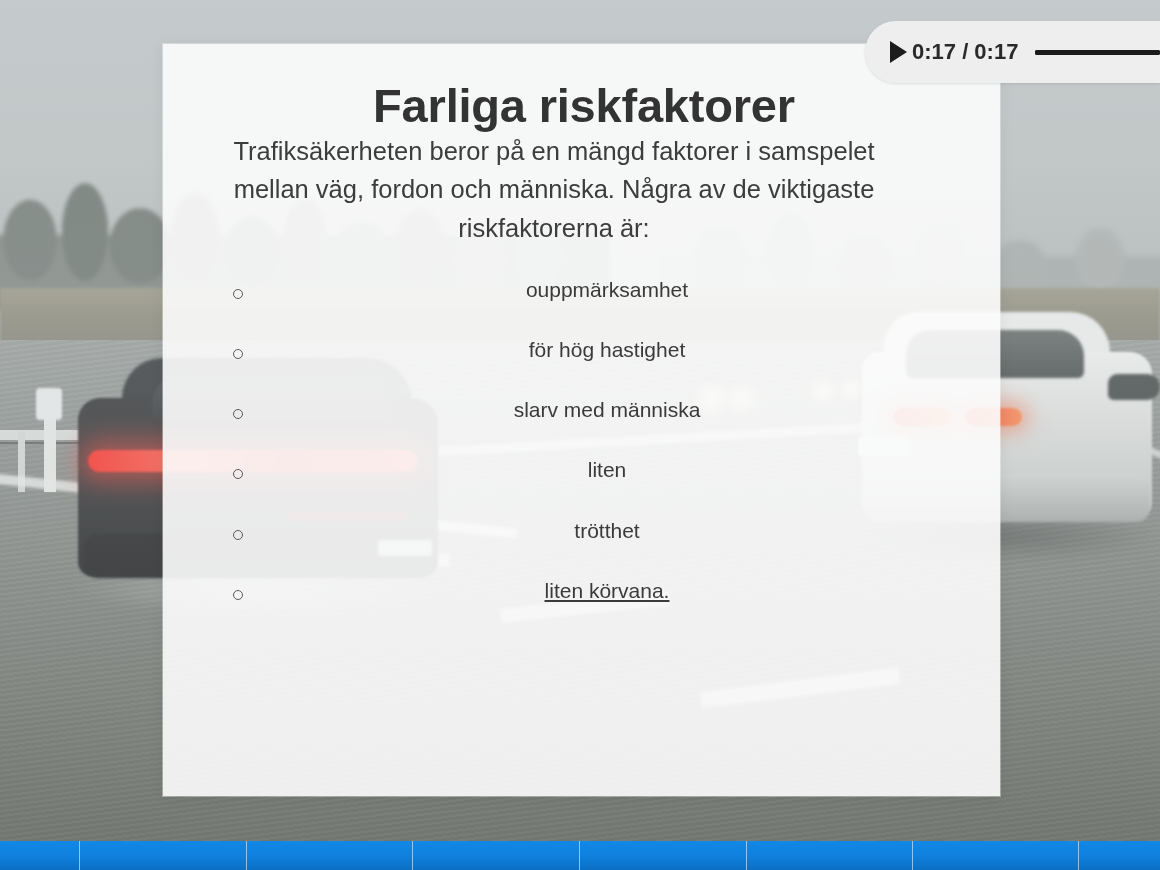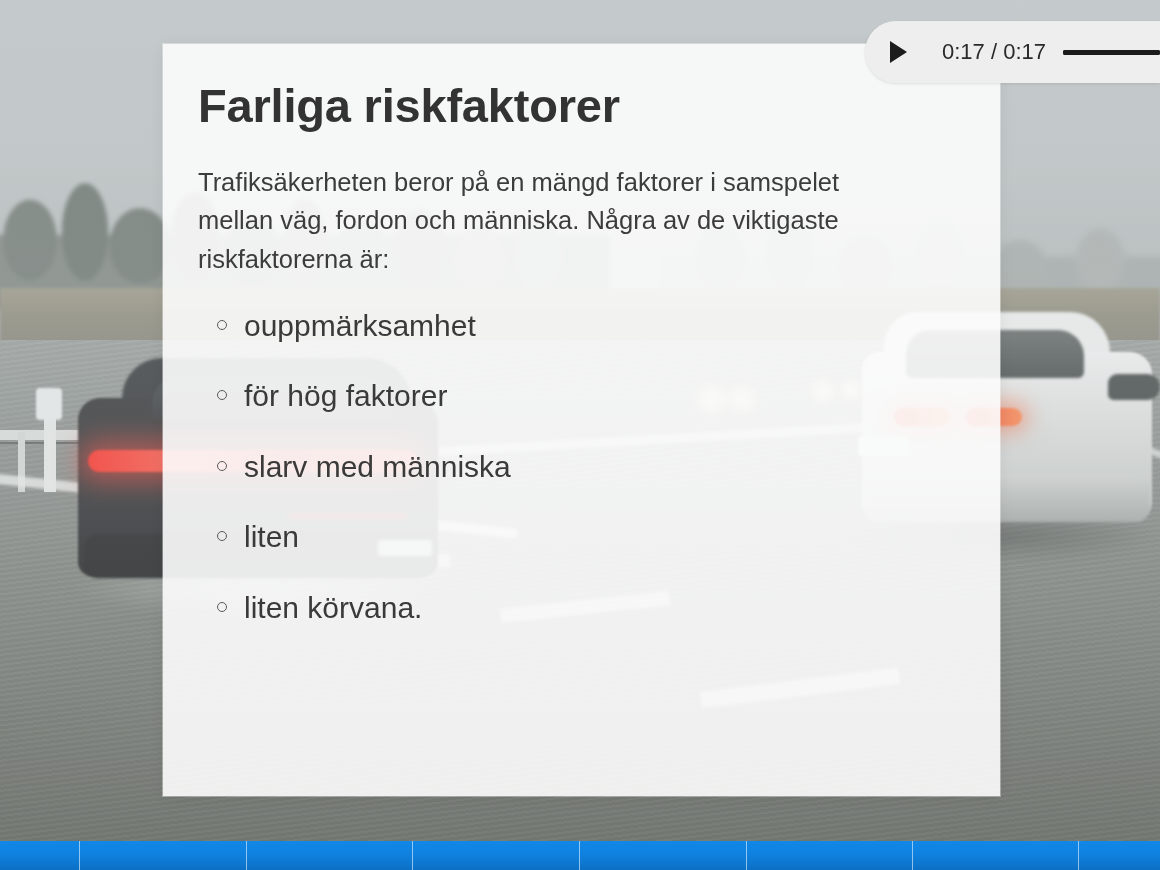--- a/index.html
+++ b/index.html
@@ -289,50 +289,49 @@
   }
 
   
   .card {
     position: absolute;
     left: 163px; top: 44px;
     width: 837px; height: 752px;
     background: rgba(252,252,252,.9);
     box-shadow: 0 0 0 1px rgba(255,255,255,.35), 0 2px 14px rgba(0,0,0,.07);
   }
-  .card-inner { padding: 36px 46px 0 35px; }
+  .card-inner { padding: 36px 46px 0 51px; text-align: center; }
 
   .slide-title {
     font-size: 47px;
     font-weight: bold;
     color: #333333;
     letter-spacing: -.2px;
     line-height: 1.1;
   }
   .slide-body {
-    margin-top: 31px;
     font-size: 25.5px;
     color: #3c3c3c;
     line-height: 1.52;
     max-width: 680px;
   }
   .risk-list {
     margin-top: 30px;
     list-style: none;
   }
   .risk-list li {
     position: relative;
-    font-size: 30px;
+    font-size: 21px;
     color: #3a3a3a;
     padding-left: 46px;
     margin-bottom: 36px;
     line-height: 1.15;
     margin-top: 25px;
   }
-  .risk-list li:last-child { margin-bottom: 0; }
+  .risk-list li:last-child { margin-bottom: 0; text-decoration: underline; }
   .risk-list li .marker {
     position: absolute;
     left: 19px; top: 11px;
     width: 10px; height: 10px;
     border: 1.6px solid #5a5a5a;
     border-radius: 50%;
   }
 
   
   .player {
@@ -352,24 +351,25 @@
     display: flex; align-items: center; justify-content: center;
     cursor: pointer;
   }
   .play-btn .tri {
     width: 0; height: 0;
     border-left: 17px solid #1c1c1c;
     border-top: 11px solid transparent;
     border-bottom: 11px solid transparent;
   }
   .time-label {
-    margin-left: 33px;
+    margin-left: 3px;
     font-size: 22px;
     color: #2a2a2a;
     white-space: nowrap;
+    font-weight: bold;
   }
   .progress-track {
     margin-left: 17px;
     flex: 1;
     height: 5px;
     background: #1b1b1b;
     border-radius: 2px;
     position: relative;
     cursor: pointer;
   }
@@ -459,32 +459,36 @@
     <div class="card-inner">
       <h1 class="slide-title">Farliga riskfaktorer</h1>
       <p class="slide-body">Trafiksäkerheten beror på en mängd faktorer i samspelet mellan väg, fordon och människa. Några av de viktigaste riskfaktorerna är:</p>
       <ul class="risk-list">
         <li>
           <span class="marker"></span>
           <span>ouppmärksamhet</span>
         </li>
         <li>
           <span class="marker"></span>
-          <span>för hög faktorer</span>
+          <span>för hög hastighet</span>
         </li>
         <li>
           <span class="marker"></span>
           <span>slarv med människa</span>
         </li>
         <li>
           <span class="marker"></span>
           <span>liten</span>
         </li>
         <li>
           <span class="marker"></span>
+          <span>trötthet</span>
+        </li>
+        <li>
+          <span class="marker"></span>
           <span>liten körvana.</span>
         </li>
       </ul>
     </div>
   </div>
 
   <div class="player">
     <div class="play-btn">
       <span class="tri"></span>
     </div>

